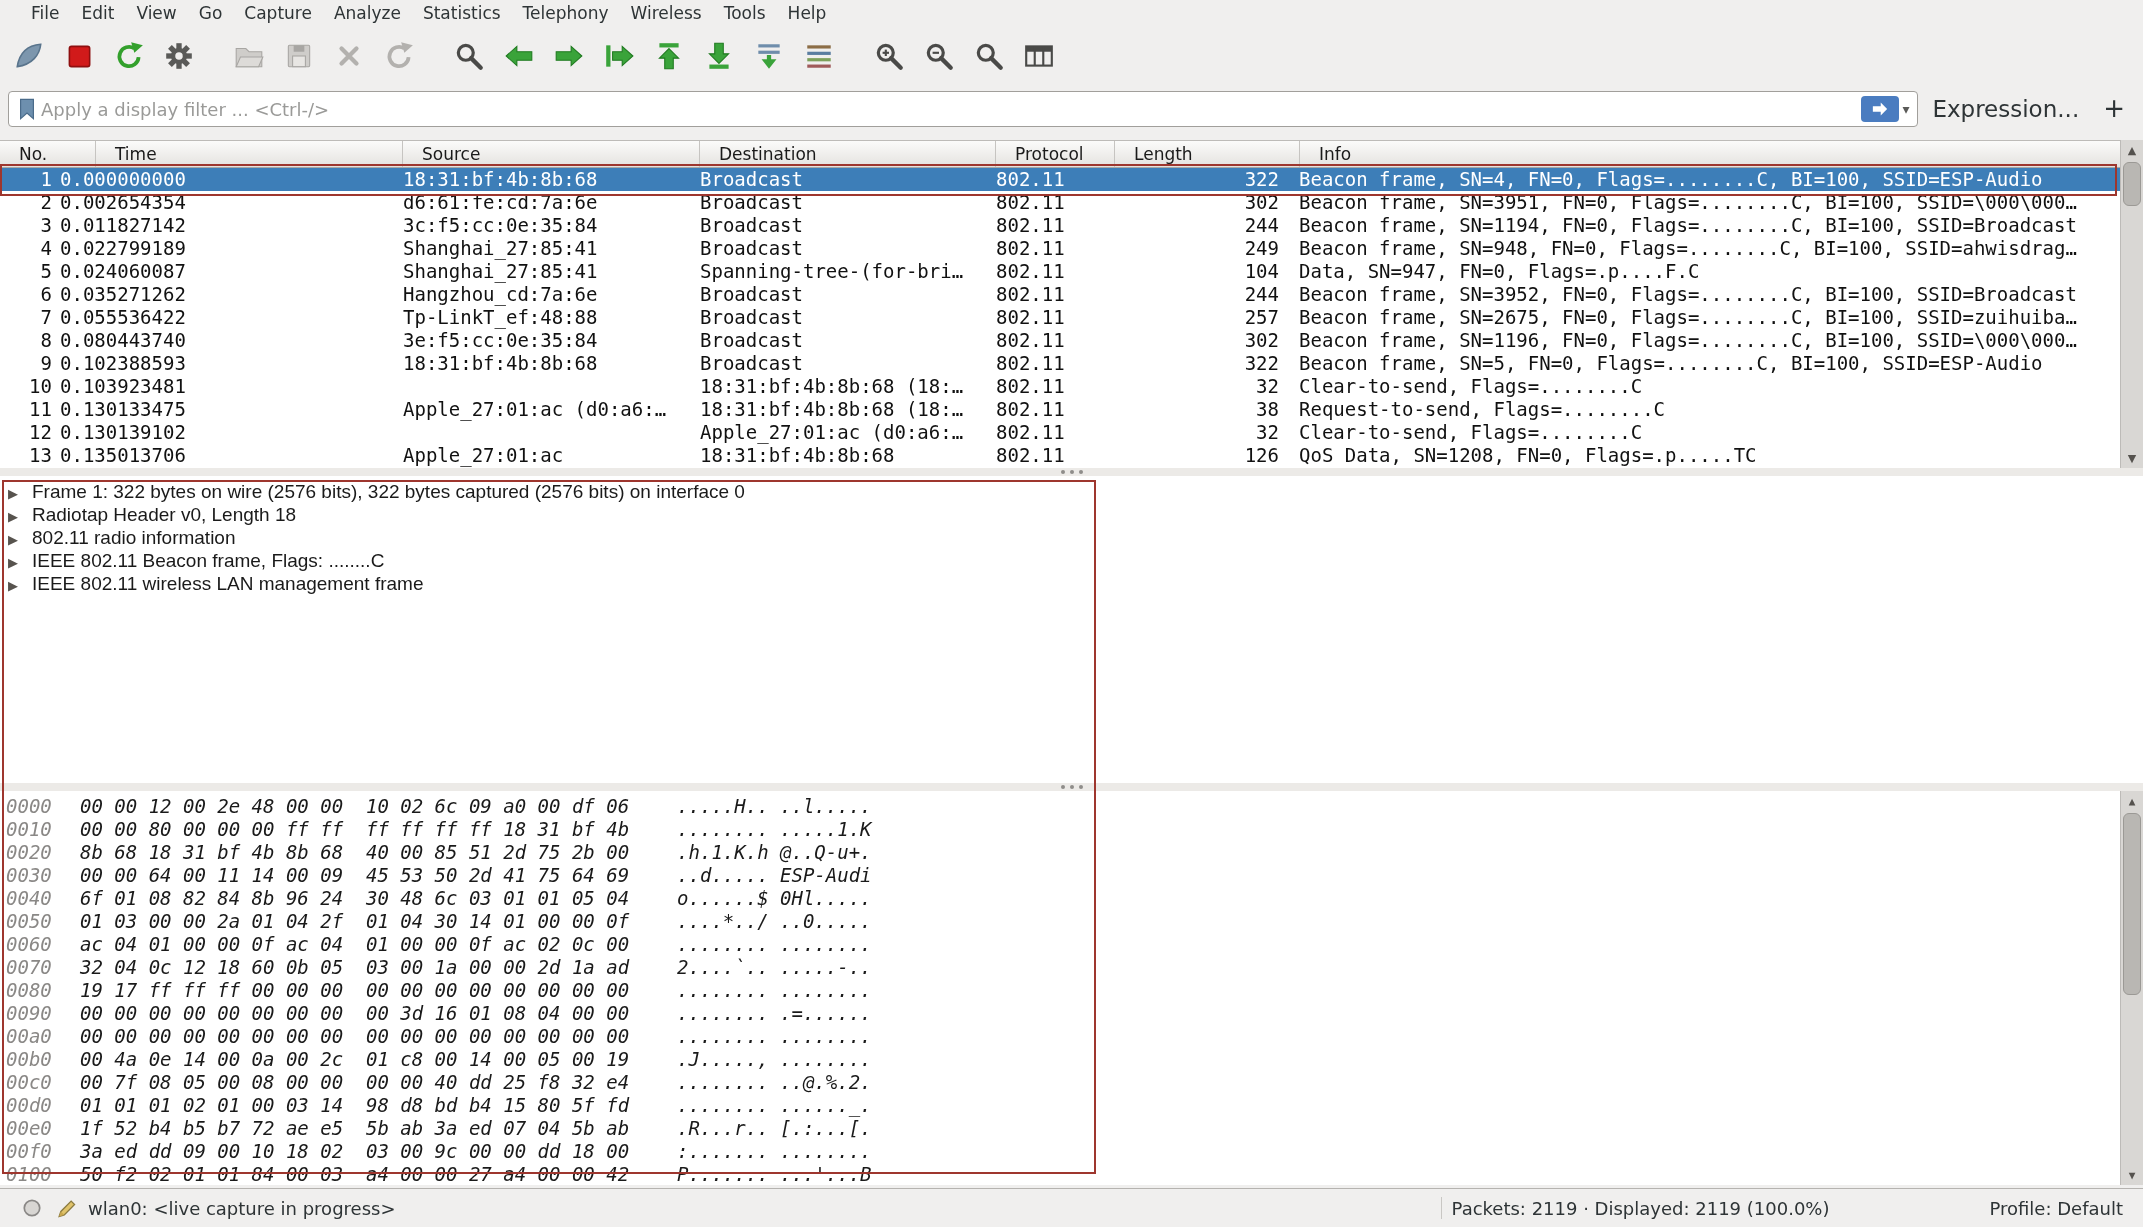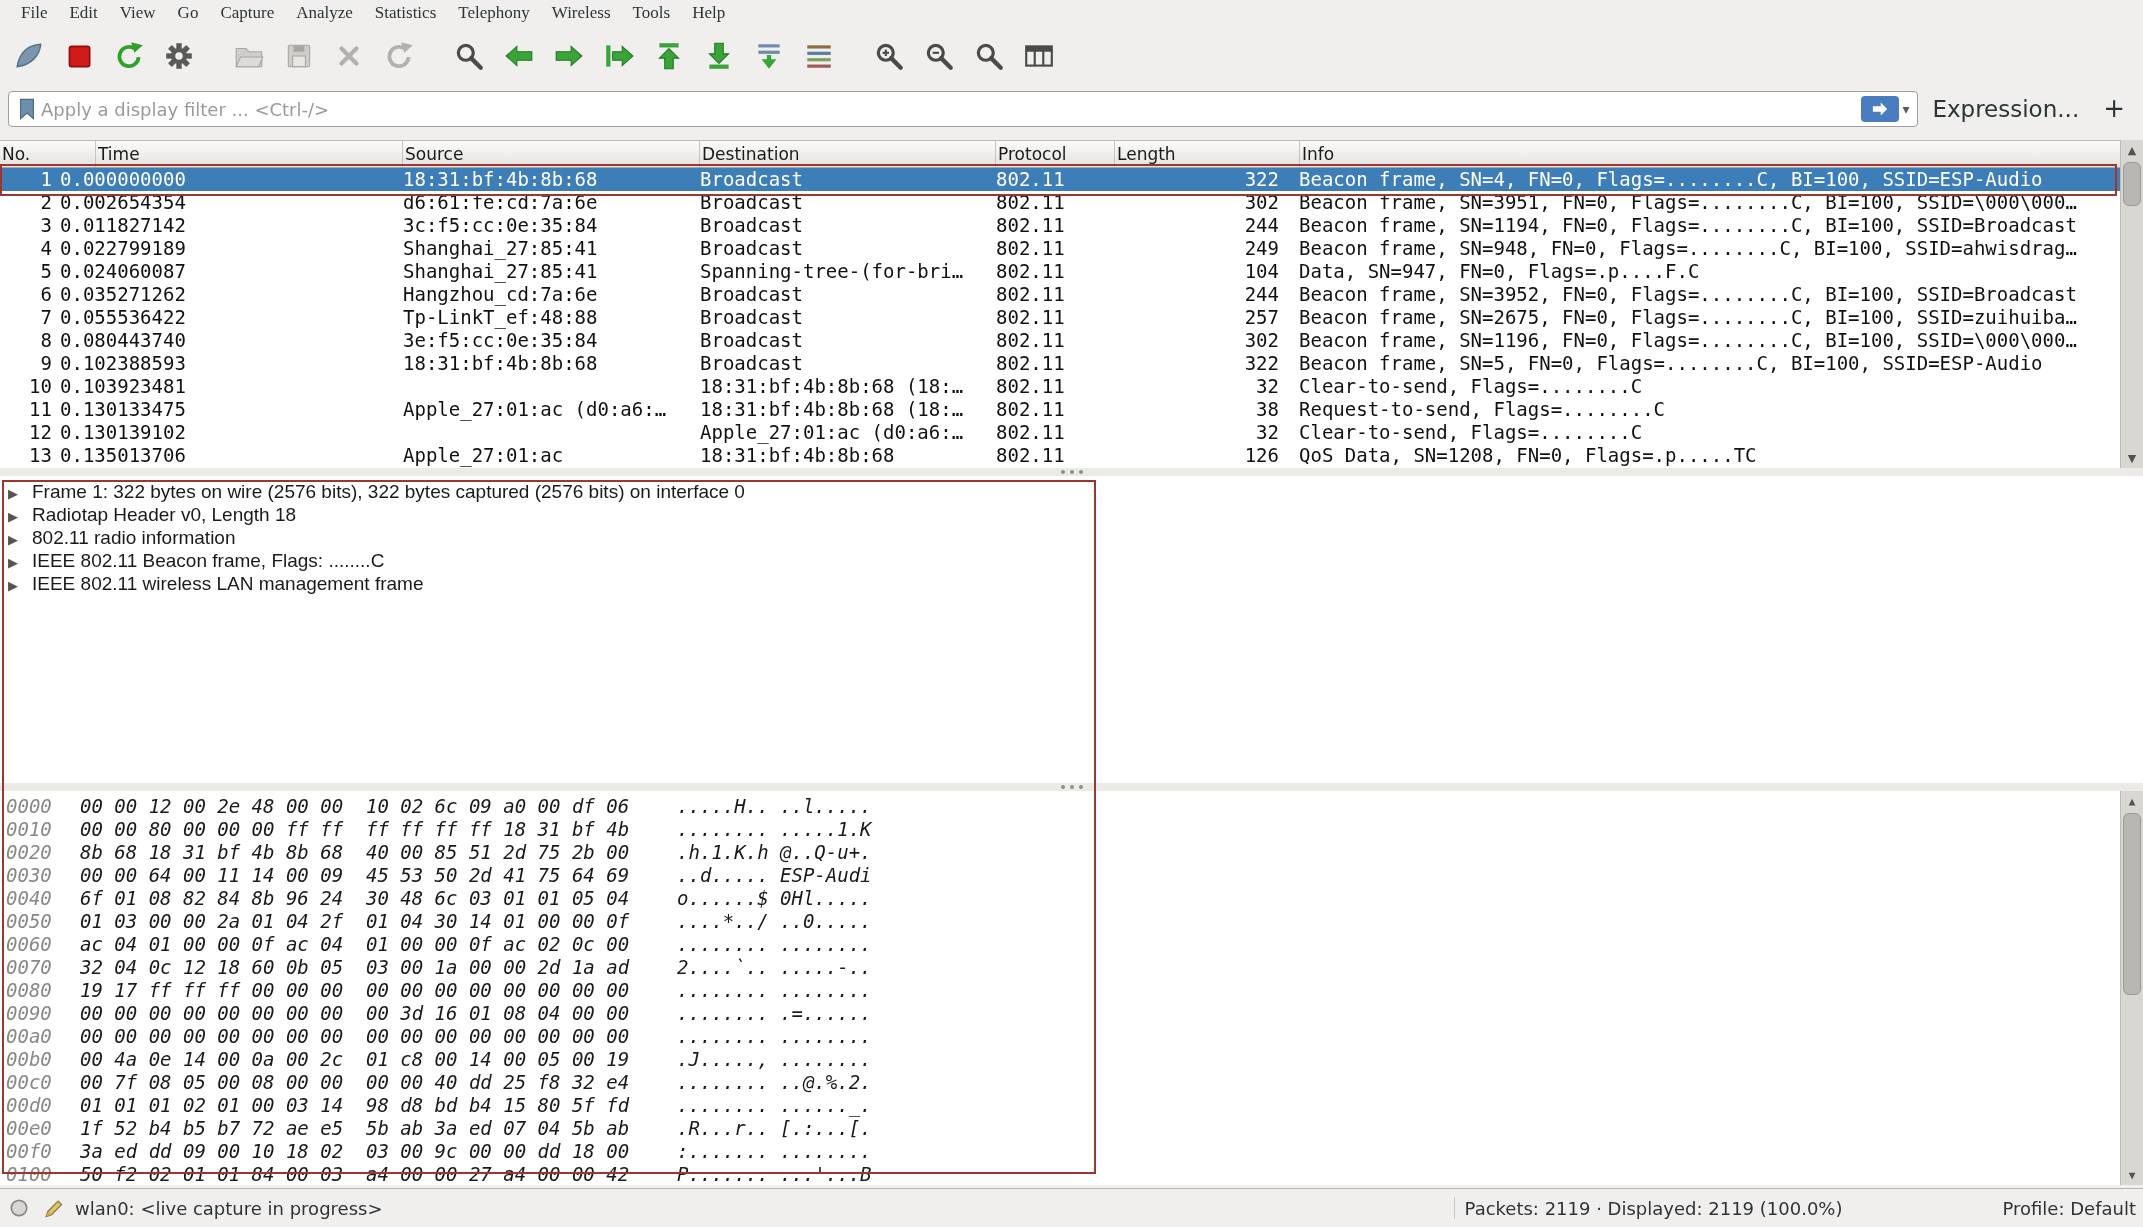--- a/index.html
+++ b/index.html
@@ -5,21 +5,21 @@
   html,body { margin:0; padding:0; }
   body {
     width:2143px; height:1227px; overflow:hidden;
     background:#f0efee;
     font-family:"DejaVu Sans","Liberation Sans",sans-serif;
     color:#2e3436;
   }
   .window { position:relative; width:2143px; height:1227px; display:flex; flex-direction:column; }
 
   
-  .menubar { height:26px; display:flex; align-items:flex-end; padding-left:10px;font-family:Liberation Serif, serif; }
+  .menubar { height:26px; display:flex; align-items:flex-end; padding-left:20px; }
   .menu-item { padding:3px 11px; font-size:17px; cursor:default; }
 
   
   .toolbar { height:60px; display:flex; align-items:center; padding:0 6px; }
   .tbtn { width:46px; height:46px; margin-right:4px; display:flex; align-items:center; justify-content:center; border-radius:4px; }
   .tbtn svg { width:32px; height:32px; }
   .tgap { width:20px; }
 
   
   .filter-row { height:46px; display:flex; align-items:center; padding:0 8px; gap:8px; }
@@ -32,21 +32,21 @@
   .apply-btn { width:38px; height:26px; background:#4a7cc0; border-radius:4px; display:flex; align-items:center; justify-content:center; }
   .chev { color:#5a5a58; font-size:14px; padding:0 3px; }
   .expression-label { font-size:23px; color:#2e3436; padding:0 6px; white-space:nowrap; }
   .plus-btn { font-size:26px; color:#2e3436; padding:0 10px 3px 10px; }
 
   
   .packet-list { margin-top:8px; height:328px; position:relative; background:#ffffff; overflow:hidden; }
   .plist-header { height:26px; display:grid; grid-template-columns:96px 307px 297px 296px 119px 185px 1fr;
     background:linear-gradient(#fbfbfa,#e4e2df); border-top:1px solid #bdbbb8; border-bottom:1px solid #a9a7a4;
     font-size:17px; color:#1a1a1a; }
-  .hcell { display:flex; align-items:center; padding-left:2px; border-right:1px solid #c6c4c1; overflow:hidden; white-space:nowrap; }
+  .hcell { display:flex; align-items:center; padding-left:19px; border-right:1px solid #c6c4c1; overflow:hidden; white-space:nowrap; }
   .plist-rows { height:302px; overflow:hidden; font-family:"DejaVu Sans Mono","Liberation Mono",monospace; font-size:19px; color:#111; }
   .prow { display:grid; grid-template-columns:60px 343px 297px 296px 119px 170px 1fr; height:23px; line-height:23px; white-space:nowrap; }
   .prow > div { overflow:hidden; white-space:pre; }
   .c-no  { text-align:right; padding-right:8px; }
   .c-len { text-align:right; padding-right:6px; }
   .c-info{ padding-left:14px; }
   .prow.selected { background:#3d7eb8; color:#ffffff; }
 
   
   .vscroll { position:absolute; top:0; right:0; bottom:0; width:22px; background:#d9d7d4; border-left:1px solid #bdbbb8; }
@@ -68,21 +68,21 @@
   
   .hex-pane { height:390px; background:#ffffff; position:relative; padding:4px 0 0 6px; overflow:hidden;
     font-family:"DejaVu Sans Mono","Liberation Mono",monospace; font-size:19px; color:#1a1a1a; }
   .hx-row { height:23px; line-height:23px; display:flex; white-space:pre;font-style:italic; }
   .hx-off { width:52px; color:#8a8886; }
   .hx-bytes { margin-left:22px; }
   .hx-ascii { margin-left:48px; }
 
   
   .statusbar { margin-top:auto; height:38px; border-top:1px solid #b5b3b0; background:#f0efee;
-    display:flex; align-items:center; padding:0 7px; gap:10px; font-size:18px; }
+    display:flex; align-items:center; padding:0 20px; gap:10px; font-size:18px; }
   .sb-spacer { flex:1; }
   .sb-sep { width:1px; height:22px; background:#c9c7c4; }
   .profile-label { margin-left:150px; white-space:nowrap; }
   .status-icon { display:flex; align-items:center; }
 
   
   .ann { position:absolute; border:2px solid #9e362e; pointer-events:none; z-index:6; }
   .ann-row { left:0; top:164px; width:2113px; height:28px; }
   .ann-box { left:2px; top:480px; width:1090px; height:690px; }
 </style>

